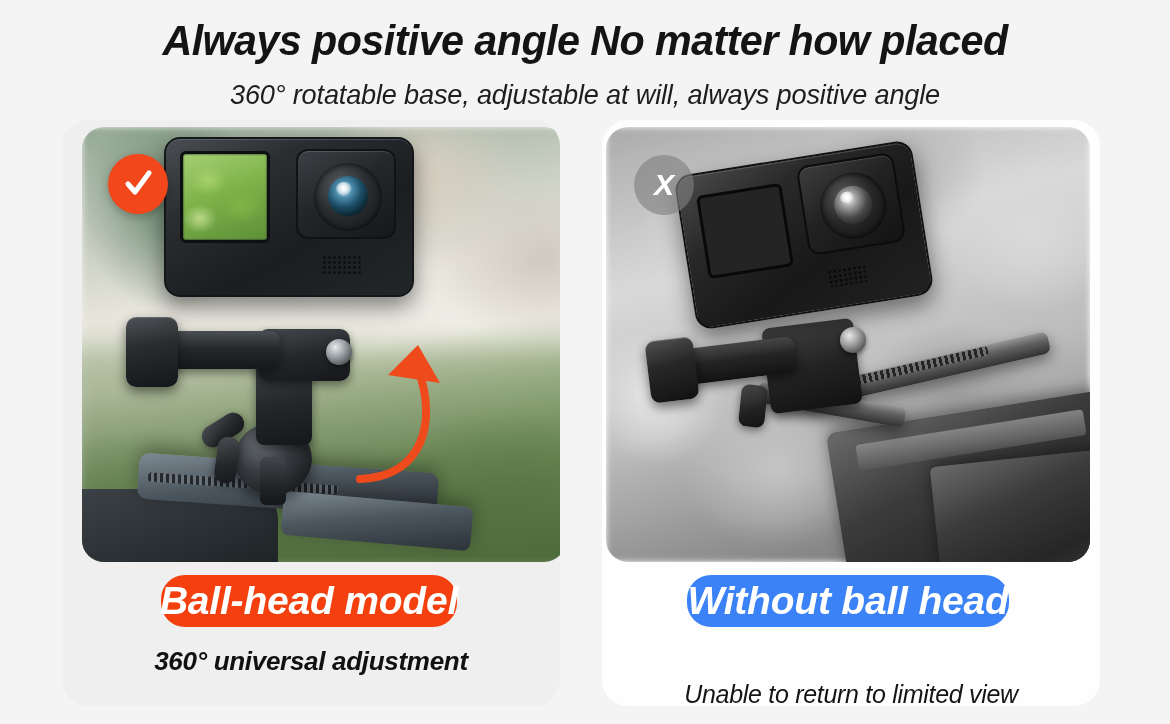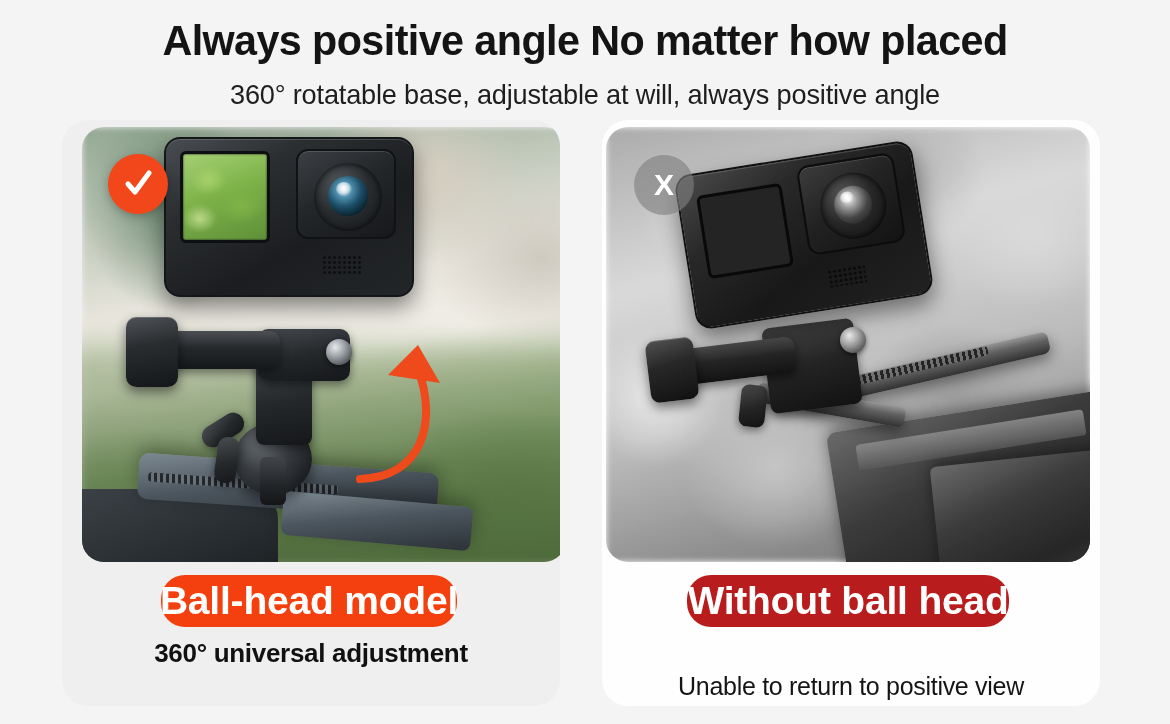--- a/index.html
+++ b/index.html
@@ -9,20 +9,21 @@
     width:1170px; height:724px;
     background:#f4f4f4;
     font-family:"Liberation Sans", sans-serif;
     overflow:hidden;
   }
 
   #page {
     position:relative;
     width:1170px; height:724px;
     background:#f4f4f4;
+    font-style:italic;
   }
 
   
   .headline {
     position:absolute;
     top:16px; left:0; width:1170px;
     text-align:center;
     font-size:43px;
     font-weight:700;
     letter-spacing:-0.6px;
@@ -273,28 +274,29 @@
     display:flex; align-items:center; justify-content:center;
     color:#ffffff;
     font-size:39px;
     font-weight:700;
     letter-spacing:-0.2px;
     white-space:nowrap;
     padding:0 26px;
     z-index:4;
   }
   .pill-orange { left:99px; width:296px; background:#f4400e; }
-  .pill-gray   { left:85px; width:322px; background:#b91c1c; }
+  .pill-gray   { left:85px; width:322px; background:#3b82f6; }
 
   
   .cap {
     position:absolute;
     left:0; width:498px;
     text-align:center;
     white-space:nowrap;
+    margin-top:8px;
   }
   .cap-1 {
     top:518px;
     font-size:26px;
     font-weight:700;
     color:#111111;
     letter-spacing:-0.3px;
   }
   .cap-2 {
     top:552px;
@@ -411,16 +413,16 @@
 
         <div class="cam-mic" style="left:222px; top:140px; width:38px; height:18px; transform:rotate(-9deg);"></div>
       </div>
 
       <div class="badge badge-x">X</div>
     </div>
 
     <div class="pill pill-gray">Without ball head</div>
 
 
-    <div class="cap cap-2">Unable to return to positive view</div>
+    <div class="cap cap-2">Unable to return to limited view</div>
   </div>
 
 </div>
 
 </body></html>

